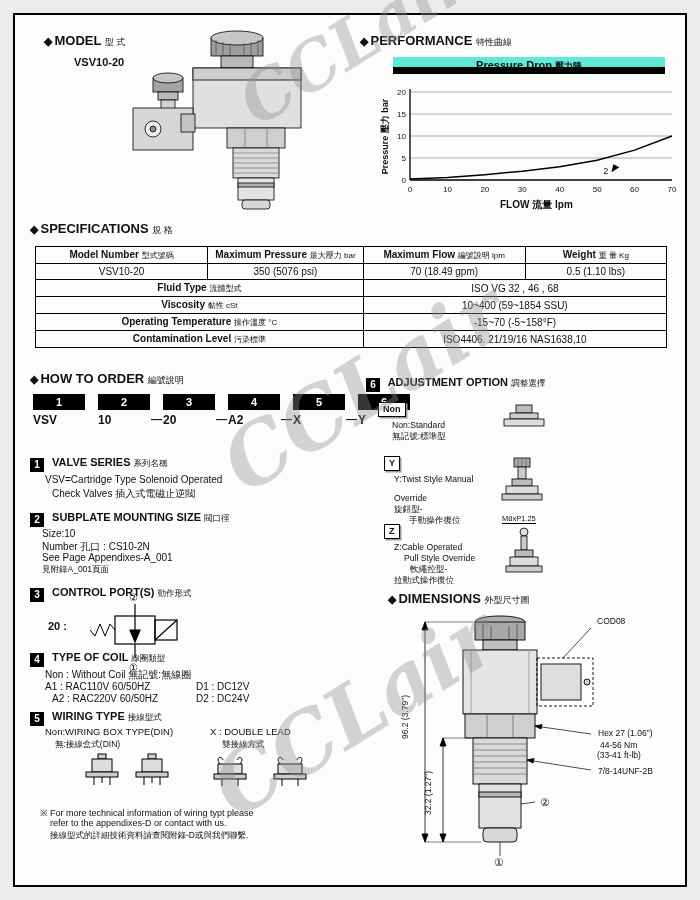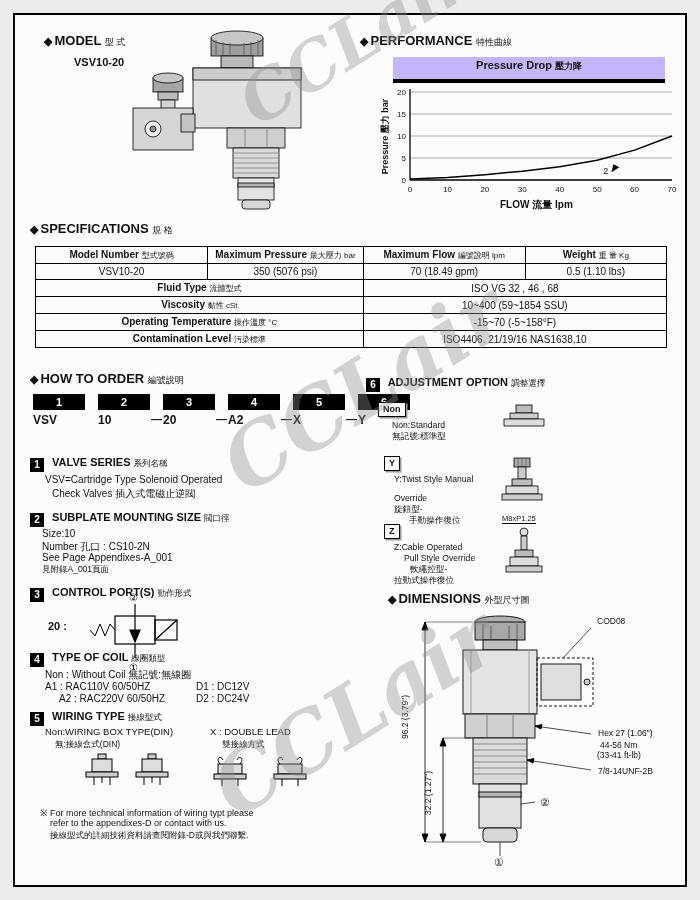--- a/index.html
+++ b/index.html
@@ -21,22 +21,22 @@
           font-weight:bold;font-size:10px;text-align:center;line-height:14px;
           margin-right:5px;vertical-align:-2px}
   .txt{position:absolute;z-index:3;font-size:10px;white-space:nowrap}
   .txt.small{font-size:8.5px}
   .spec-table{position:absolute;left:35px;top:246px;width:632px;z-index:3;
               border-collapse:collapse;font-size:10px;background:transparent}
   .spec-table th,.spec-table td{border:1px solid #000;text-align:center;padding:2px 3px}
   .spec-table th{font-size:10px}
   .spec-table .cn{font-size:8px;font-weight:normal}
   .spec-table td b{font-size:10px}
-  .ptitle{position:absolute;left:393px;top:57px;width:272px;height:26px;z-index:3;
-          background:#c4b5fd;border-bottom:4px solid #000000;text-align:center;
+  .ptitle{position:absolute;left:393px;top:57px;width:272px;height:17px;z-index:3;
+          background:#5eead4;border-bottom:7px solid #000000;text-align:center;
           font-weight:bold;font-size:11px;line-height:17px}
   .ptitle .cn{font-size:9px}
   .order{position:absolute;left:33px;top:394px;z-index:3;display:grid;row-gap:3px;
          grid-template-columns:52px 13px 52px 13px 52px 13px 52px 13px 52px 13px 52px}
   .order .nbox{grid-row:1;background:#000;color:#fff;font-weight:bold;font-size:11px;
                text-align:center;height:16px;line-height:16px}
   .order .code{grid-row:2;text-align:left;font-weight:bold;font-size:12px}
   .order .dash{grid-row:2;text-align:center;font-weight:bold;font-size:11px}
   .tagbox{display:inline-block;border:1px solid #000;background:#fff;
           box-shadow:1.5px 1.5px 0 #9a9a9a;font-weight:bold;font-size:9px;
@@ -297,21 +297,21 @@
   </div>
 
   <div class="sub-head" style="left:30px;top:651px">
     <span class="numbox">4</span>
     <span>TYPE OF COIL</span>
     <span class="cn">線圈類型</span>
   </div>
   <div class="txt" style="left:45px;top:668px">Non : Without Coil 無記號:無線圈</div>
   <div class="txt" style="left:45px;top:681px">A1 : RAC110V 60/50HZ</div>
   <div class="txt" style="left:196px;top:681px">D1 : DC12V</div>
-  <div class="txt" style="left:59px;top:693px">A2 : RAC220V 60/50HZ</div>
+  <div class="txt" style="left:52px;top:693px">A2 : RAC220V 60/50HZ</div>
   <div class="txt" style="left:196px;top:693px">D2 : DC24V</div>
 
   <div class="sub-head" style="left:30px;top:710px">
     <span class="numbox">5</span>
     <span>WIRING TYPE</span>
     <span class="cn">接線型式</span>
   </div>
   <div class="txt" style="left:45px;top:726px;font-size:9.5px">Non:WIRING BOX TYPE(DIN)</div>
   <div class="txt" style="left:210px;top:726px;font-size:9.5px">X : DOUBLE LEAD</div>
   <div class="txt small" style="left:55px;top:739px">無:接線盒式(DIN)</div>

